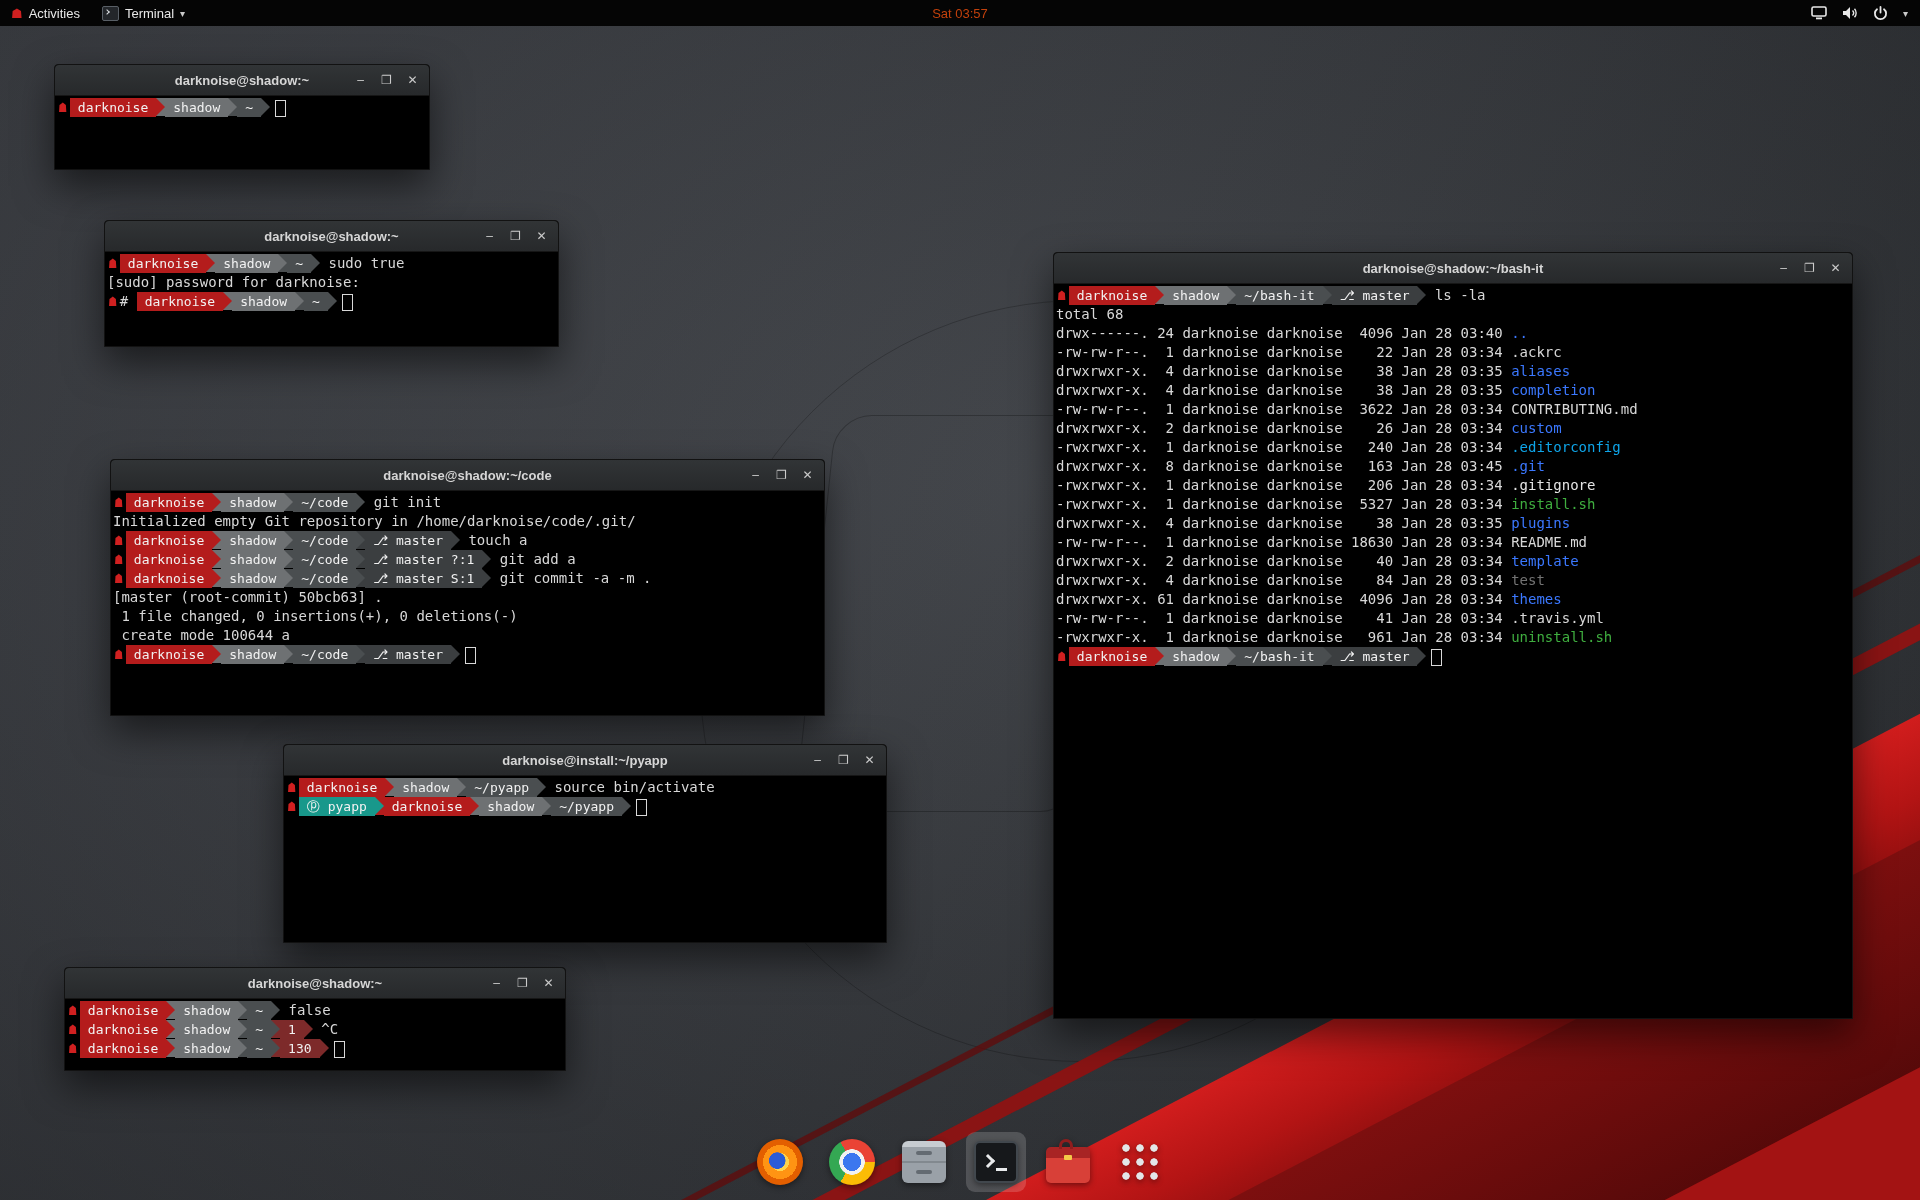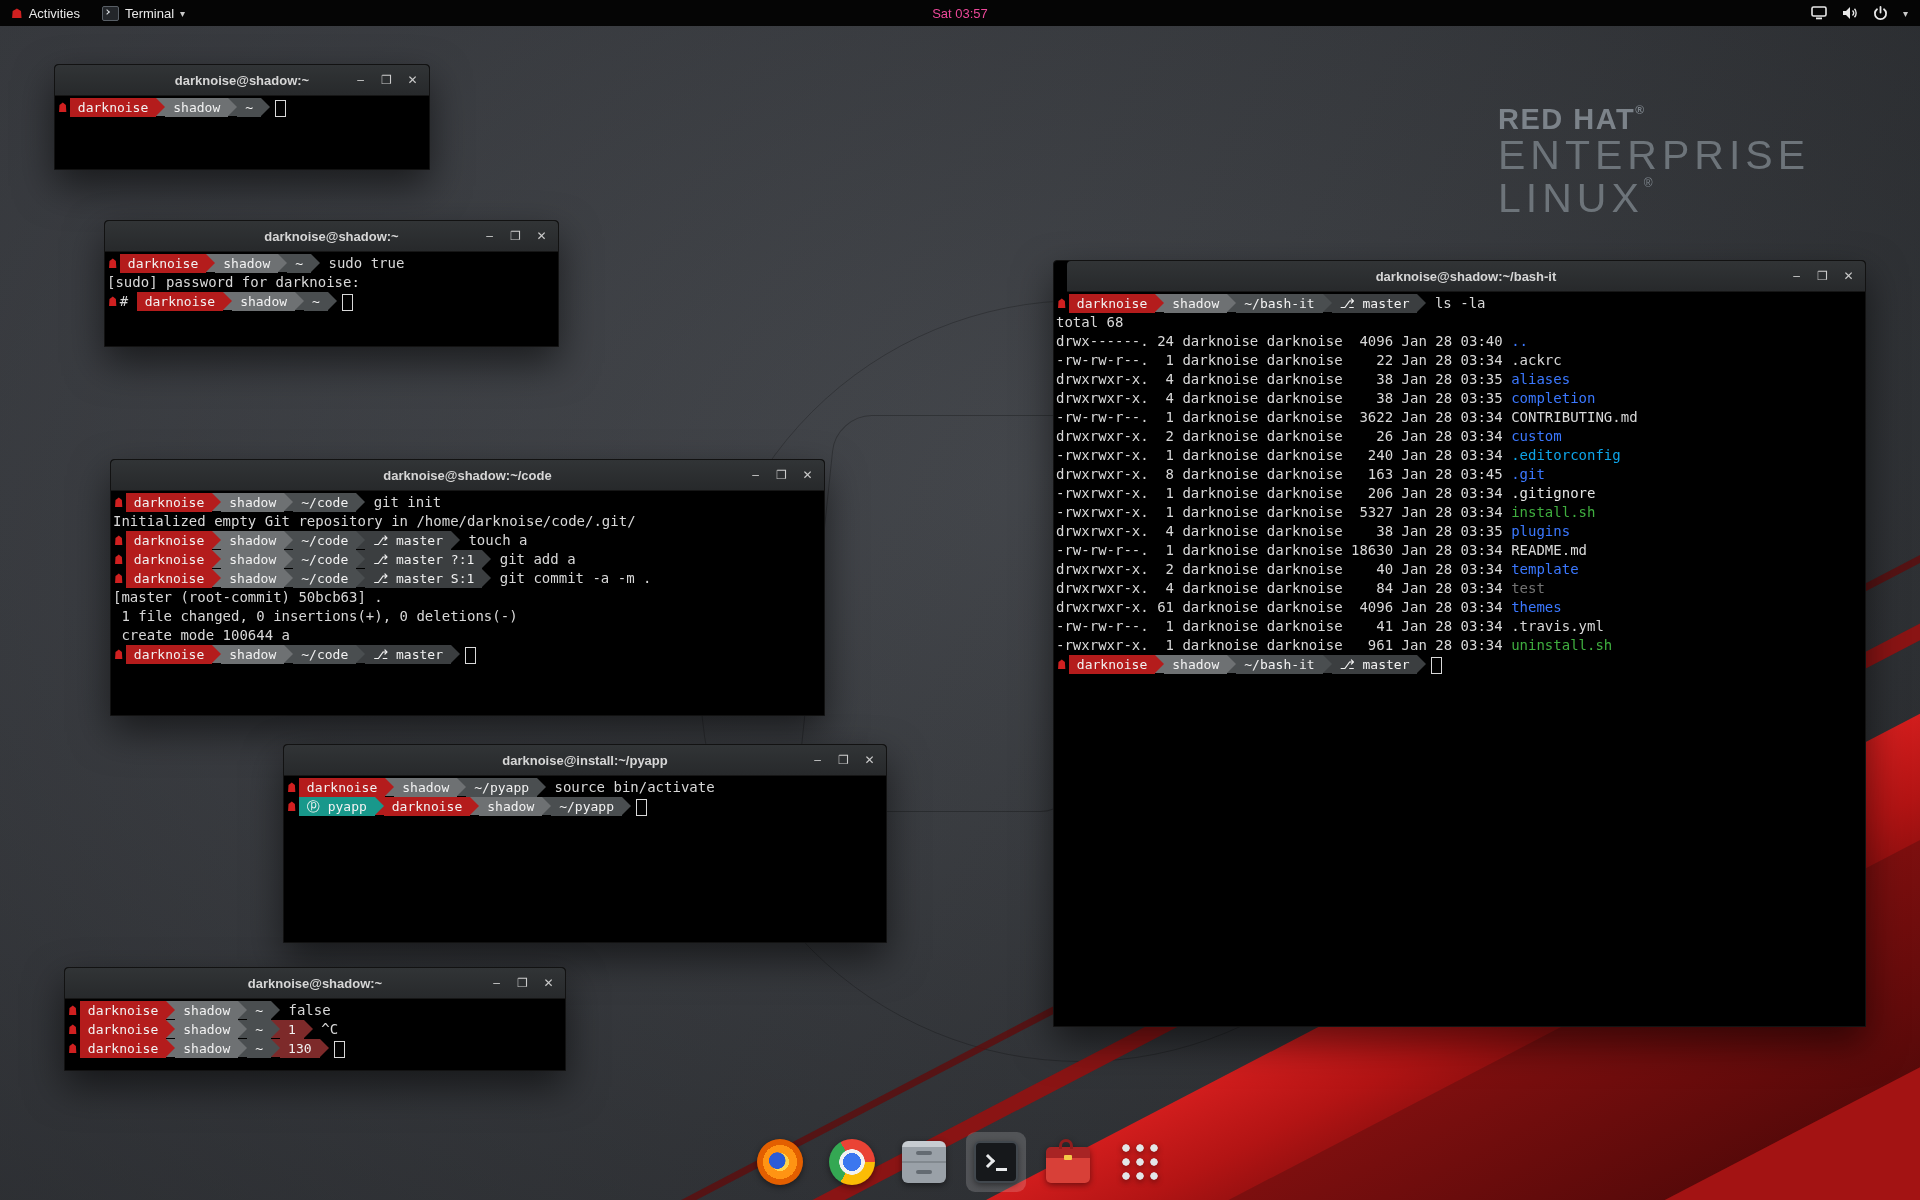--- a/index.html
+++ b/index.html
@@ -36,21 +36,21 @@
   .topbar{position:absolute;top:0;left:0;right:0;height:26px;background:#050505;
           color:#e8e8e8;display:flex;align-items:center;font-size:13px;z-index:60;}
   .tb-group{display:flex;align-items:center;height:100%;}
   .tb-item{display:flex;align-items:center;gap:6px;padding:0 11px;height:100%;cursor:pointer;}
   .tb-hat{color:#d02020;font-size:13px;}
   .tb-termicon{width:15px;height:13px;background:#23262a;border:1px solid #595f66;
                border-radius:2px;position:relative;}
   .tb-termicon::before{content:"";position:absolute;left:2px;top:3px;width:3px;height:3px;
                border-top:1.5px solid #dfe2e5;border-right:1.5px solid #dfe2e5;transform:rotate(45deg);}
   .tb-caret{font-size:10px;color:#c9c9c9;}
-  .tb-clock{position:absolute;left:50%;transform:translateX(-50%);color:#ec4899;cursor:pointer;}
+  .tb-clock{position:absolute;left:50%;transform:translateX(-50%);color:#c2410c;cursor:pointer;}
   .tb-right{margin-left:auto;display:flex;align-items:center;gap:15px;padding-right:12px;height:100%;}
   .tb-right svg{display:block;}
 
   
   #windows-layer{position:absolute;inset:0;z-index:10;}
   .window{position:absolute;background:#000;border:1px solid #121212;border-radius:4px 4px 0 0;
           box-shadow:0 16px 38px rgba(0,0,0,0.55);}
   .titlebar{height:30px;background:linear-gradient(#313436,#27292b);border-bottom:1px solid #161616;
             display:flex;align-items:center;position:relative;border-radius:4px 4px 0 0;}
   .wtitle{position:absolute;left:0;right:0;text-align:center;color:#d6d6d6;
@@ -67,21 +67,21 @@
   .psep{width:0;height:0;border-top:9.5px solid transparent;border-bottom:9.5px solid transparent;
         border-left:9px solid transparent;}
   .cursor{width:9px;height:15px;border:1px solid #d8d8d8;margin:2px 0 0 5px;align-self:flex-start;}
 
   
   .w0{left:54px;top:64px;width:374px;height:104px;}
   .w1{left:104px;top:220px;width:453px;height:125px;}
   .w2{left:110px;top:459px;width:713px;height:255px;}
   .w3{left:283px;top:744px;width:602px;height:197px;}
   .w4{left:64px;top:967px;width:500px;height:102px;}
-  .w5{left:1053px;top:260px;width:798px;height:765px;padding-left:13px;}
+  .w5{left:1053px;top:252px;width:798px;height:765px;}
 
   
   .dock{position:absolute;left:50%;bottom:8px;transform:translateX(-50%);
         display:flex;align-items:center;gap:12px;z-index:40;}
   .dock-item{width:60px;height:60px;display:flex;align-items:center;justify-content:center;
              cursor:pointer;border-radius:9px;}
   .dock-item.active{background:rgba(255,255,255,0.17);}
   .appicon{display:block;position:relative;filter:drop-shadow(0 2px 3px rgba(0,0,0,0.45));}
   .icon-firefox{width:46px;height:46px;border-radius:50%;
     background:radial-gradient(circle at 44% 47%,#2a5bd7 0 8px,transparent 8.5px),
@@ -115,25 +115,20 @@
 <div class="desktop">
   <div class="circuit circ-rect"></div>
   <div class="circuit circ-arc"></div>
   <div class="stripes">
     <div class="band band-thin2"></div>
     <div class="band band-thin"></div>
     <div class="band band-main"></div>
     <div class="band band-dark"></div>
     <div class="band band-corner"></div>
   </div>
-  <div class="rhel-logo">
-    <div class="rh-line1"><span>RED HAT</span><span class="rh-reg">®</span></div>
-    <div class="rh-line2">ENTERPRISE</div>
-    <div class="rh-line3"><span>LINUX</span><span class="rh-reg">®</span></div>
-  </div>
 </div>
 
 <div class="topbar">
   <div class="tb-group">
     <div class="tb-item">
       <span class="tb-hat">☗</span>
       <span>Activities</span>
     </div>
     <div class="tb-item">
       <span class="tb-termicon"></span>

